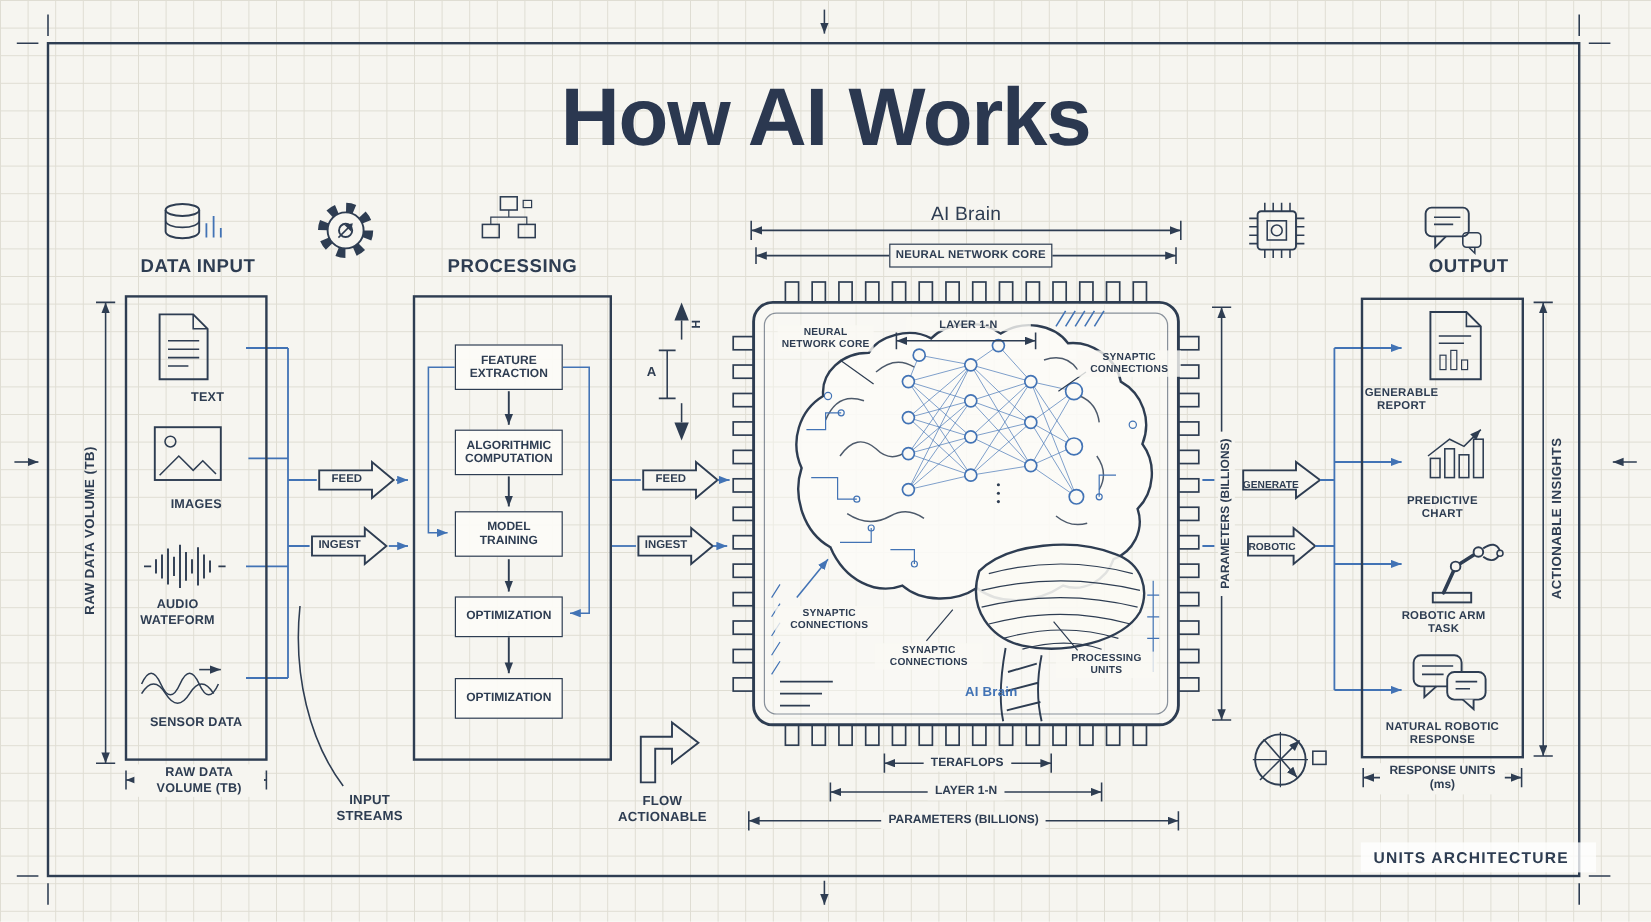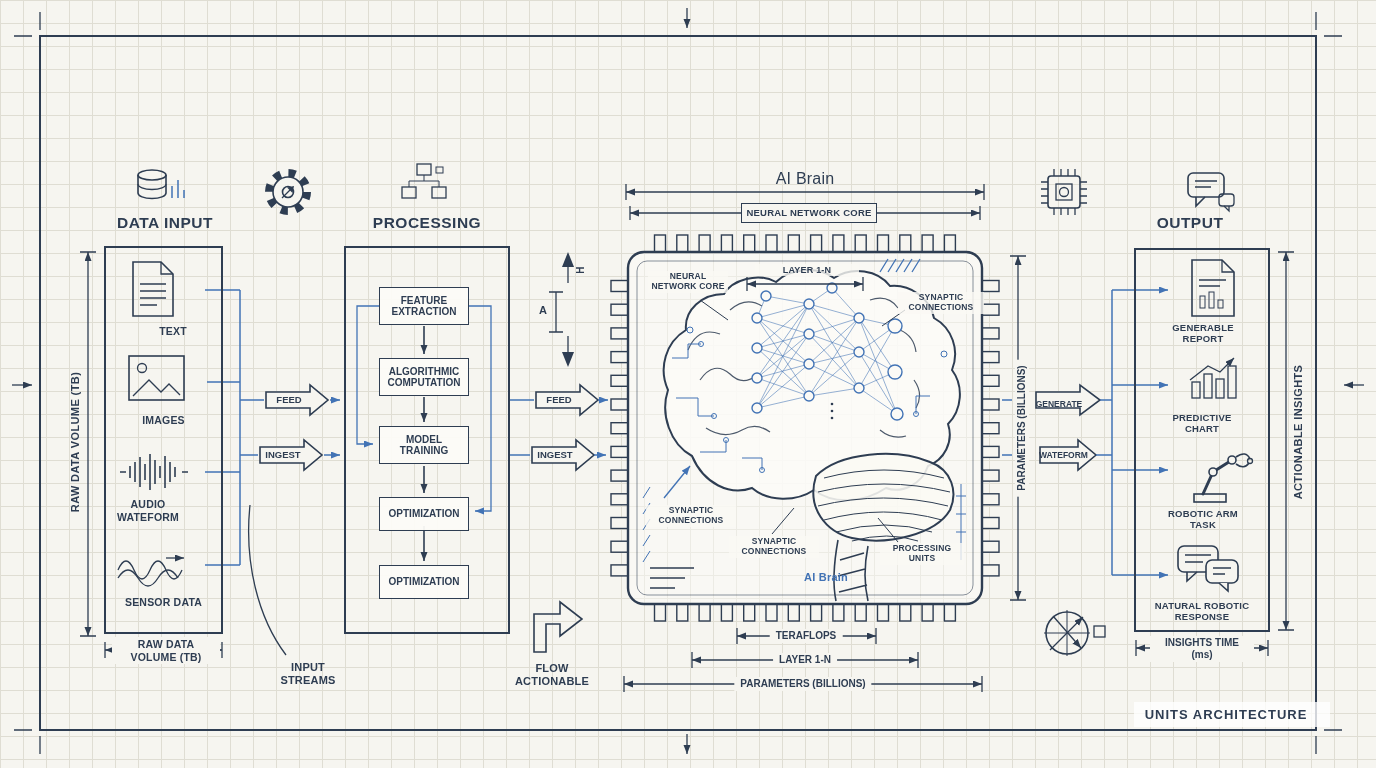--- a/index.html
+++ b/index.html
@@ -404,65 +404,66 @@
     <rect x="28" y="14" width="32" height="23" rx="6" class="sn15" style="fill:var(--paper)"></rect>
     <path class="sn15" style="fill:var(--paper)" d="M50,37 V45 L41,37"></path>
     <path class="sn13" d="M35,22 H53 M35,28 H47"></path>
   </g>
 </svg>
 
 <div class="obox" style="left:104px;top:246px;width:119px;height:388px"></div>
 <div class="obox" style="left:344px;top:246px;width:166px;height:388px"></div>
 <div class="obox" style="left:1134px;top:248px;width:136px;height:384px"></div>
 
+<div class="lbl" style="left:0;right:0;top:58px;font-size:68px;font-weight:800;letter-spacing:-1px;color:var(--title)">How AI Works</div>
 <div class="lbl hdr" style="left:95px;top:214px;width:140px">DATA INPUT</div>
 <div class="lbl hdr" style="left:344px;top:214px;width:166px">PROCESSING</div>
-<div class="lbl hdr" style="left:1122px;top:214px;width:136px">OUTPUT</div>
+<div class="lbl hdr" style="left:1156px;top:214px;width:136px">OUTPUT</div>
 
 <div class="lbl ilbl" style="left:104px;top:325px;width:138px">TEXT</div>
 <div class="lbl ilbl" style="left:104px;top:414px;width:119px">IMAGES</div>
 <div class="lbl ilbl" style="left:106px;top:498px;width:84px">AUDIO WATEFORM</div>
 <div class="lbl ilbl" style="left:104px;top:596px;width:119px">SENSOR DATA</div>
 <div class="lbl dimtxt" style="left:112px;top:637px;width:104px">RAW DATA VOLUME (TB)</div>
 <div class="rot" style="left:75px;top:442px">RAW DATA VOLUME (TB)</div>
 
 <div class="pbox" style="top:287px;height:38px">FEATURE EXTRACTION</div>
 <div class="pbox" style="top:358px;height:38px">ALGORITHMIC COMPUTATION</div>
 <div class="pbox" style="top:426px;height:38px">MODEL TRAINING</div>
 <div class="pbox" style="top:497px;height:28px">OPTIMIZATION</div>
 <div class="pbox" style="top:565px;height:28px">OPTIMIZATION</div>
 
 <div class="atxt" style="left:266px;top:392px;width:46px">FEED</div>
 <div class="atxt" style="left:260px;top:447px;width:46px">INGEST</div>
 <div class="atxt" style="left:536px;top:392px;width:46px">FEED</div>
 <div class="atxt" style="left:532px;top:447px;width:46px">INGEST</div>
 <div class="atxt" style="left:1035px;top:396px;width:48px;font-size:8.5px">GENERATE</div>
-<div class="atxt" style="left:1039px;top:447px;width:42px;font-size:8.5px">WATEFORM</div>
+<div class="atxt" style="left:1039px;top:447px;width:42px;font-size:8.5px">ROBOTIC</div>
 <div class="lbl" style="left:574px;top:264px;width:14px;font-size:10px;transform:rotate(-90deg)">H</div>
 <div class="lbl" style="left:536px;top:304px;width:14px">A</div>
 
 <div class="lbl" style="left:745px;top:169px;width:120px;font-size:16px;font-weight:500">AI Brain</div>
 <div class="lbl nncbox" style="left:741px;top:203px;width:130px">NEURAL NETWORK CORE</div>
 <div class="lbl clbl" style="left:648px;top:271px;width:76px">NEURAL NETWORK CORE</div>
 <div class="lbl clbl" style="left:755px;top:264px;width:100px;font-size:9px">LAYER 1-N</div>
 <div class="lbl clbl" style="left:898px;top:292px;width:82px">SYNAPTIC CONNECTIONS</div>
 <div class="lbl clbl" style="left:646px;top:505px;width:86px">SYNAPTIC CONNECTIONS</div>
 <div class="lbl clbl" style="left:729px;top:536px;width:86px">SYNAPTIC CONNECTIONS</div>
 <div class="lbl clbl" style="left:880px;top:543px;width:80px">PROCESSING UNITS</div>
 <div class="lbl" style="left:794px;top:571px;width:64px;font-size:11px;font-weight:600;color:var(--blue)">AI Brain</div>
 
 <div class="dimlbl" style="left:806px;top:636px">TERAFLOPS</div>
 <div class="dimlbl" style="left:805px;top:660px">LAYER 1-N</div>
 <div class="dimlbl" style="left:803px;top:684px">PARAMETERS (BILLIONS)</div>
 <div class="dimlbl rot2" style="left:1022px;top:428px">PARAMETERS (BILLIONS)</div>
 
-<div class="lbl olbl" style="left:1166px;top:322px;width:74px">GENERABLE REPORT</div>
+<div class="lbl olbl" style="left:1131px;top:322px;width:74px">GENERABLE REPORT</div>
 <div class="lbl olbl" style="left:1165px;top:412px;width:74px">PREDICTIVE CHART</div>
 <div class="lbl olbl" style="left:1160px;top:508px;width:86px">ROBOTIC ARM TASK</div>
 <div class="lbl olbl" style="left:1146px;top:600px;width:112px">NATURAL ROBOTIC RESPONSE</div>
-<div class="dimlbl" style="left:1202px;top:649px;width:92px;white-space:normal">INSIGHTS TIME (ms)</div>
+<div class="dimlbl" style="left:1202px;top:649px;width:92px;white-space:normal">RESPONSE UNITS (ms)</div>
 <div class="rot" style="left:1298px;top:432px">ACTIONABLE INSIGHTS</div>
 
 <div class="lbl" style="left:274px;top:661px;width:68px">INPUT STREAMS</div>
 <div class="lbl" style="left:506px;top:662px;width:92px">FLOW ACTIONABLE</div>
 <div class="lbl" style="left:1136px;top:707px;width:180px;font-size:13px;font-weight:600;letter-spacing:1px">UNITS ARCHITECTURE</div>
 
 </div>
 
 </body></html>

